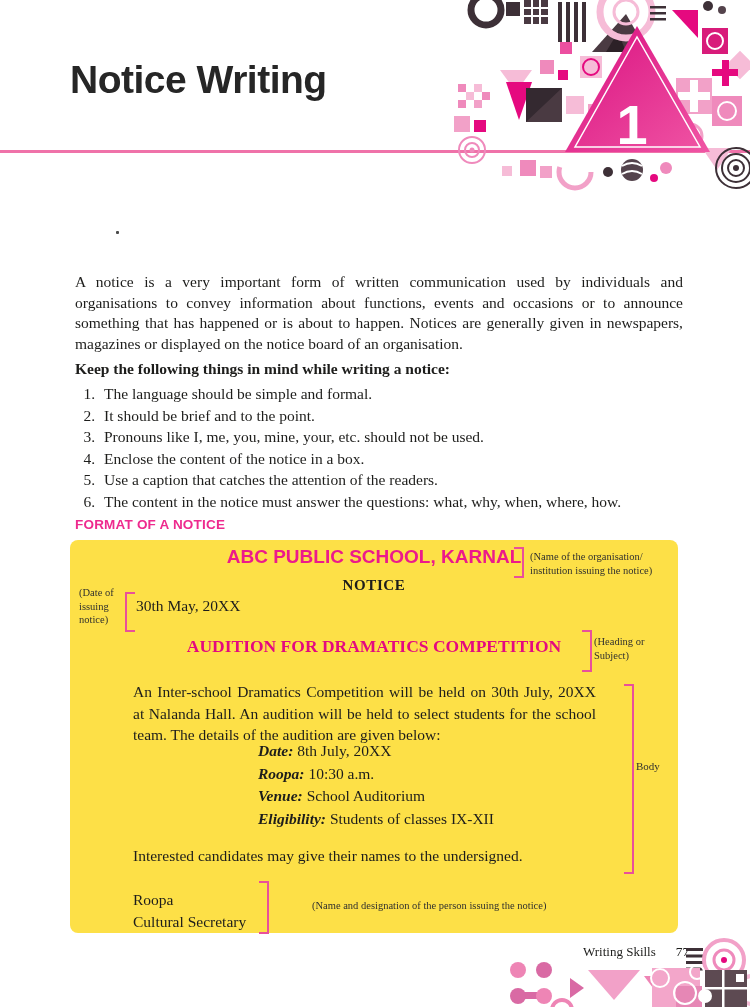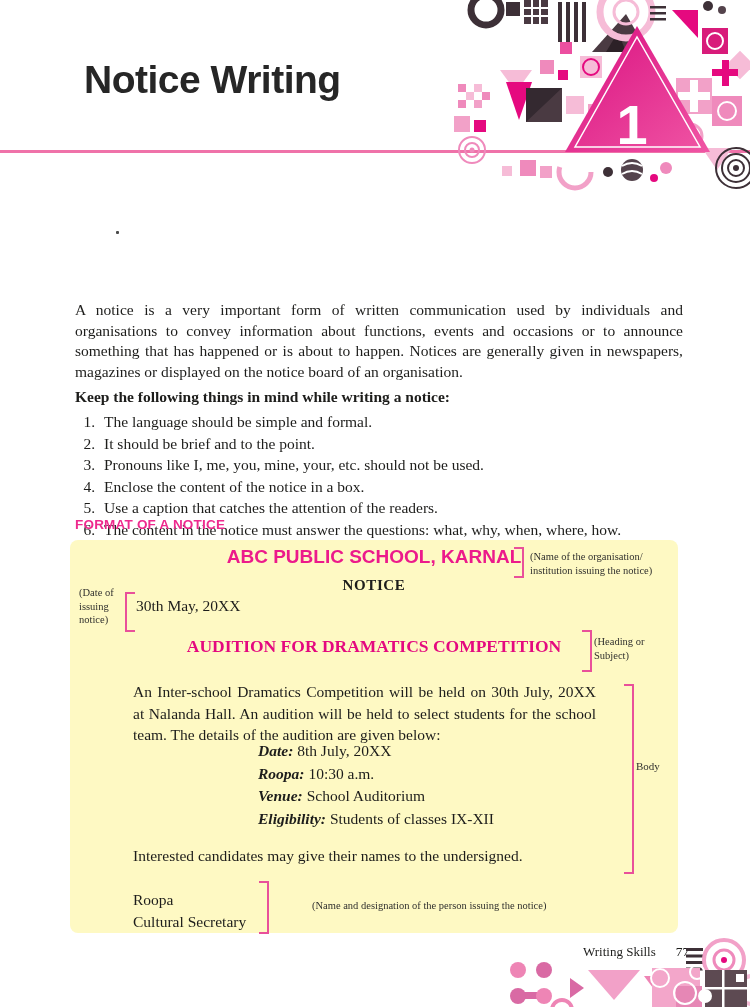--- a/index.html
+++ b/index.html
@@ -1,39 +1,39 @@
 <!DOCTYPE html>
 <html><head>
 <meta charset="utf-8">
 <style>
   html,body{margin:0;padding:0;background:#ffffff;}
   #page{position:relative;width:750px;height:1007px;background:#ffffff;overflow:hidden;
         font-family:"Liberation Serif",serif;color:#1d1d1b;}
 
   
-  .chapter-title{position:absolute;left:84px;top:58px;font-family:"Liberation Sans",sans-serif;
+  .chapter-title{position:absolute;left:70px;top:58px;font-family:"Liberation Sans",sans-serif;
         font-weight:bold;font-size:39px;letter-spacing:-0.5px;color:#262626;}
   .pink-rule{position:absolute;left:0;top:150px;width:750px;height:3px;background:#ef72a9;z-index:1;}
   .header-collage{position:absolute;right:0;top:0;z-index:2;}
   .stray-speck{position:absolute;left:116px;top:231px;width:3px;height:3px;background:#4a4a4a;border-radius:1px;}
 
   
-  .intro{position:absolute;left:75px;top:300px;width:608px;font-size:15.5px;}
+  .intro{position:absolute;left:75px;top:272px;width:608px;font-size:15.5px;}
   .intro p{margin:0 0 5px 0;line-height:20.5px;text-align:justify;}
   .intro h4{margin:2px 0 4px 0;font-size:15.5px;line-height:20px;}
   .glist{margin:0;padding:0;list-style:none;}
   .glist .gi{display:flex;line-height:21.5px;}
   .glist .num{width:20px;min-width:20px;text-align:right;margin-right:9px;}
 
   
   .format-heading{position:absolute;left:75px;top:517px;font-family:"Liberation Sans",sans-serif;
         font-weight:bold;font-size:13.5px;letter-spacing:.2px;color:#ee2a8e;}
 
   
-  .notice-box{position:absolute;left:70px;top:540px;width:608px;height:393px;background:#fef9c3;border-radius:8px;}
+  .notice-box{position:absolute;left:70px;top:540px;width:608px;height:393px;background:#fde047;border-radius:8px;}
   .nb{position:absolute;}
   .org-name{left:0;top:6px;width:100%;text-align:center;font-family:"Liberation Sans",sans-serif;
         font-weight:bold;font-size:19px;color:#ec1a8b;}
   .notice-label{left:0;top:37px;width:100%;text-align:center;font-weight:bold;font-size:15px;letter-spacing:.6px;}
   .ann{font-size:10.5px;line-height:13.5px;color:#30302e;}
   .org-ann{left:460px;top:10px;width:142px;}
   .date-ann{left:9px;top:46px;width:50px;}
   .date-line{left:66px;top:57px;font-size:15.5px;}
   .subject-line{left:0;top:96px;width:100%;text-align:center;font-weight:bold;font-size:17.5px;color:#e4097f;}
   .subj-ann{left:524px;top:95px;width:62px;}

